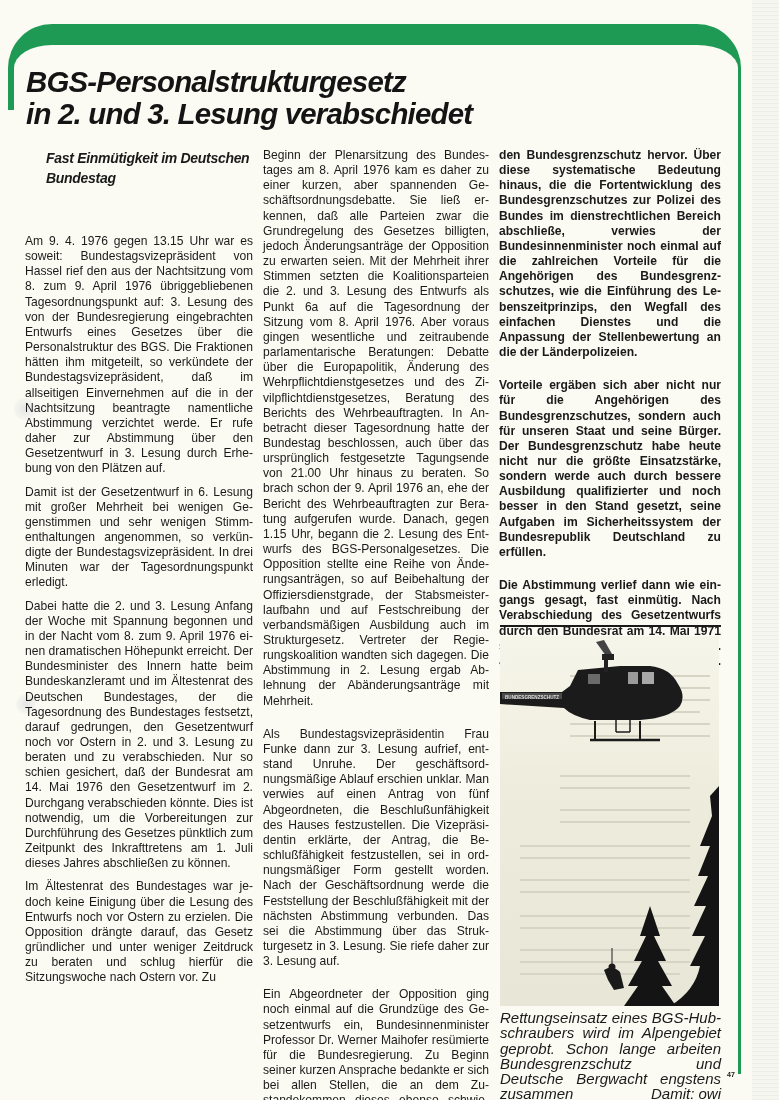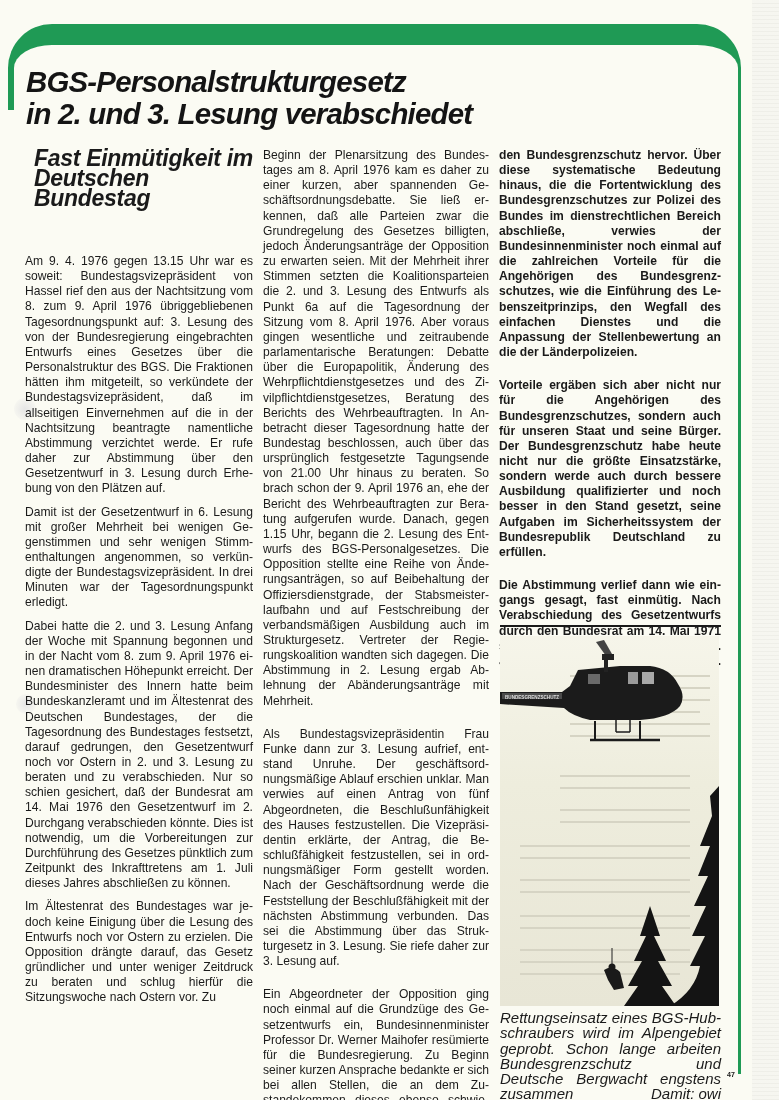--- a/index.html
+++ b/index.html
@@ -41,22 +41,22 @@
     font-size: 12.1px; line-height: 15.15px;
     text-align: justify;
     hyphens: manual;
   }
   .col p { margin: 0 0 8px 0; }
   .col1 { left: 25px; }
   .col2 { left: 263px; width: 226px; }
   .col3 { left: 499px; width: 222px; font-weight: bold; }
   .subhead {
     font-weight: bold; font-style: italic;
-    font-size: 23px; line-height: 20px; letter-spacing: -0.3px;
-    margin: 0 0 46px 9px; text-align: left;
+    font-size: 14px; line-height: 20px; letter-spacing: -0.3px;
+    margin: 0 0 46px 21px; text-align: left;
   }
   .gap-lg { margin-top: 18px !important; }
   .signature { float: right; }
   .rule {
     position: absolute; left: 500px; top: 625px; width: 221px; height: 2px; background: #1a1a1a;
   }
   .photo {
     position: absolute; left: 500px; top: 636px; width: 219px; height: 370px;
     background: linear-gradient(180deg, #f6f5ea 0%, #eeeddd 40%, #e8e6d6 100%);
     overflow: hidden;

